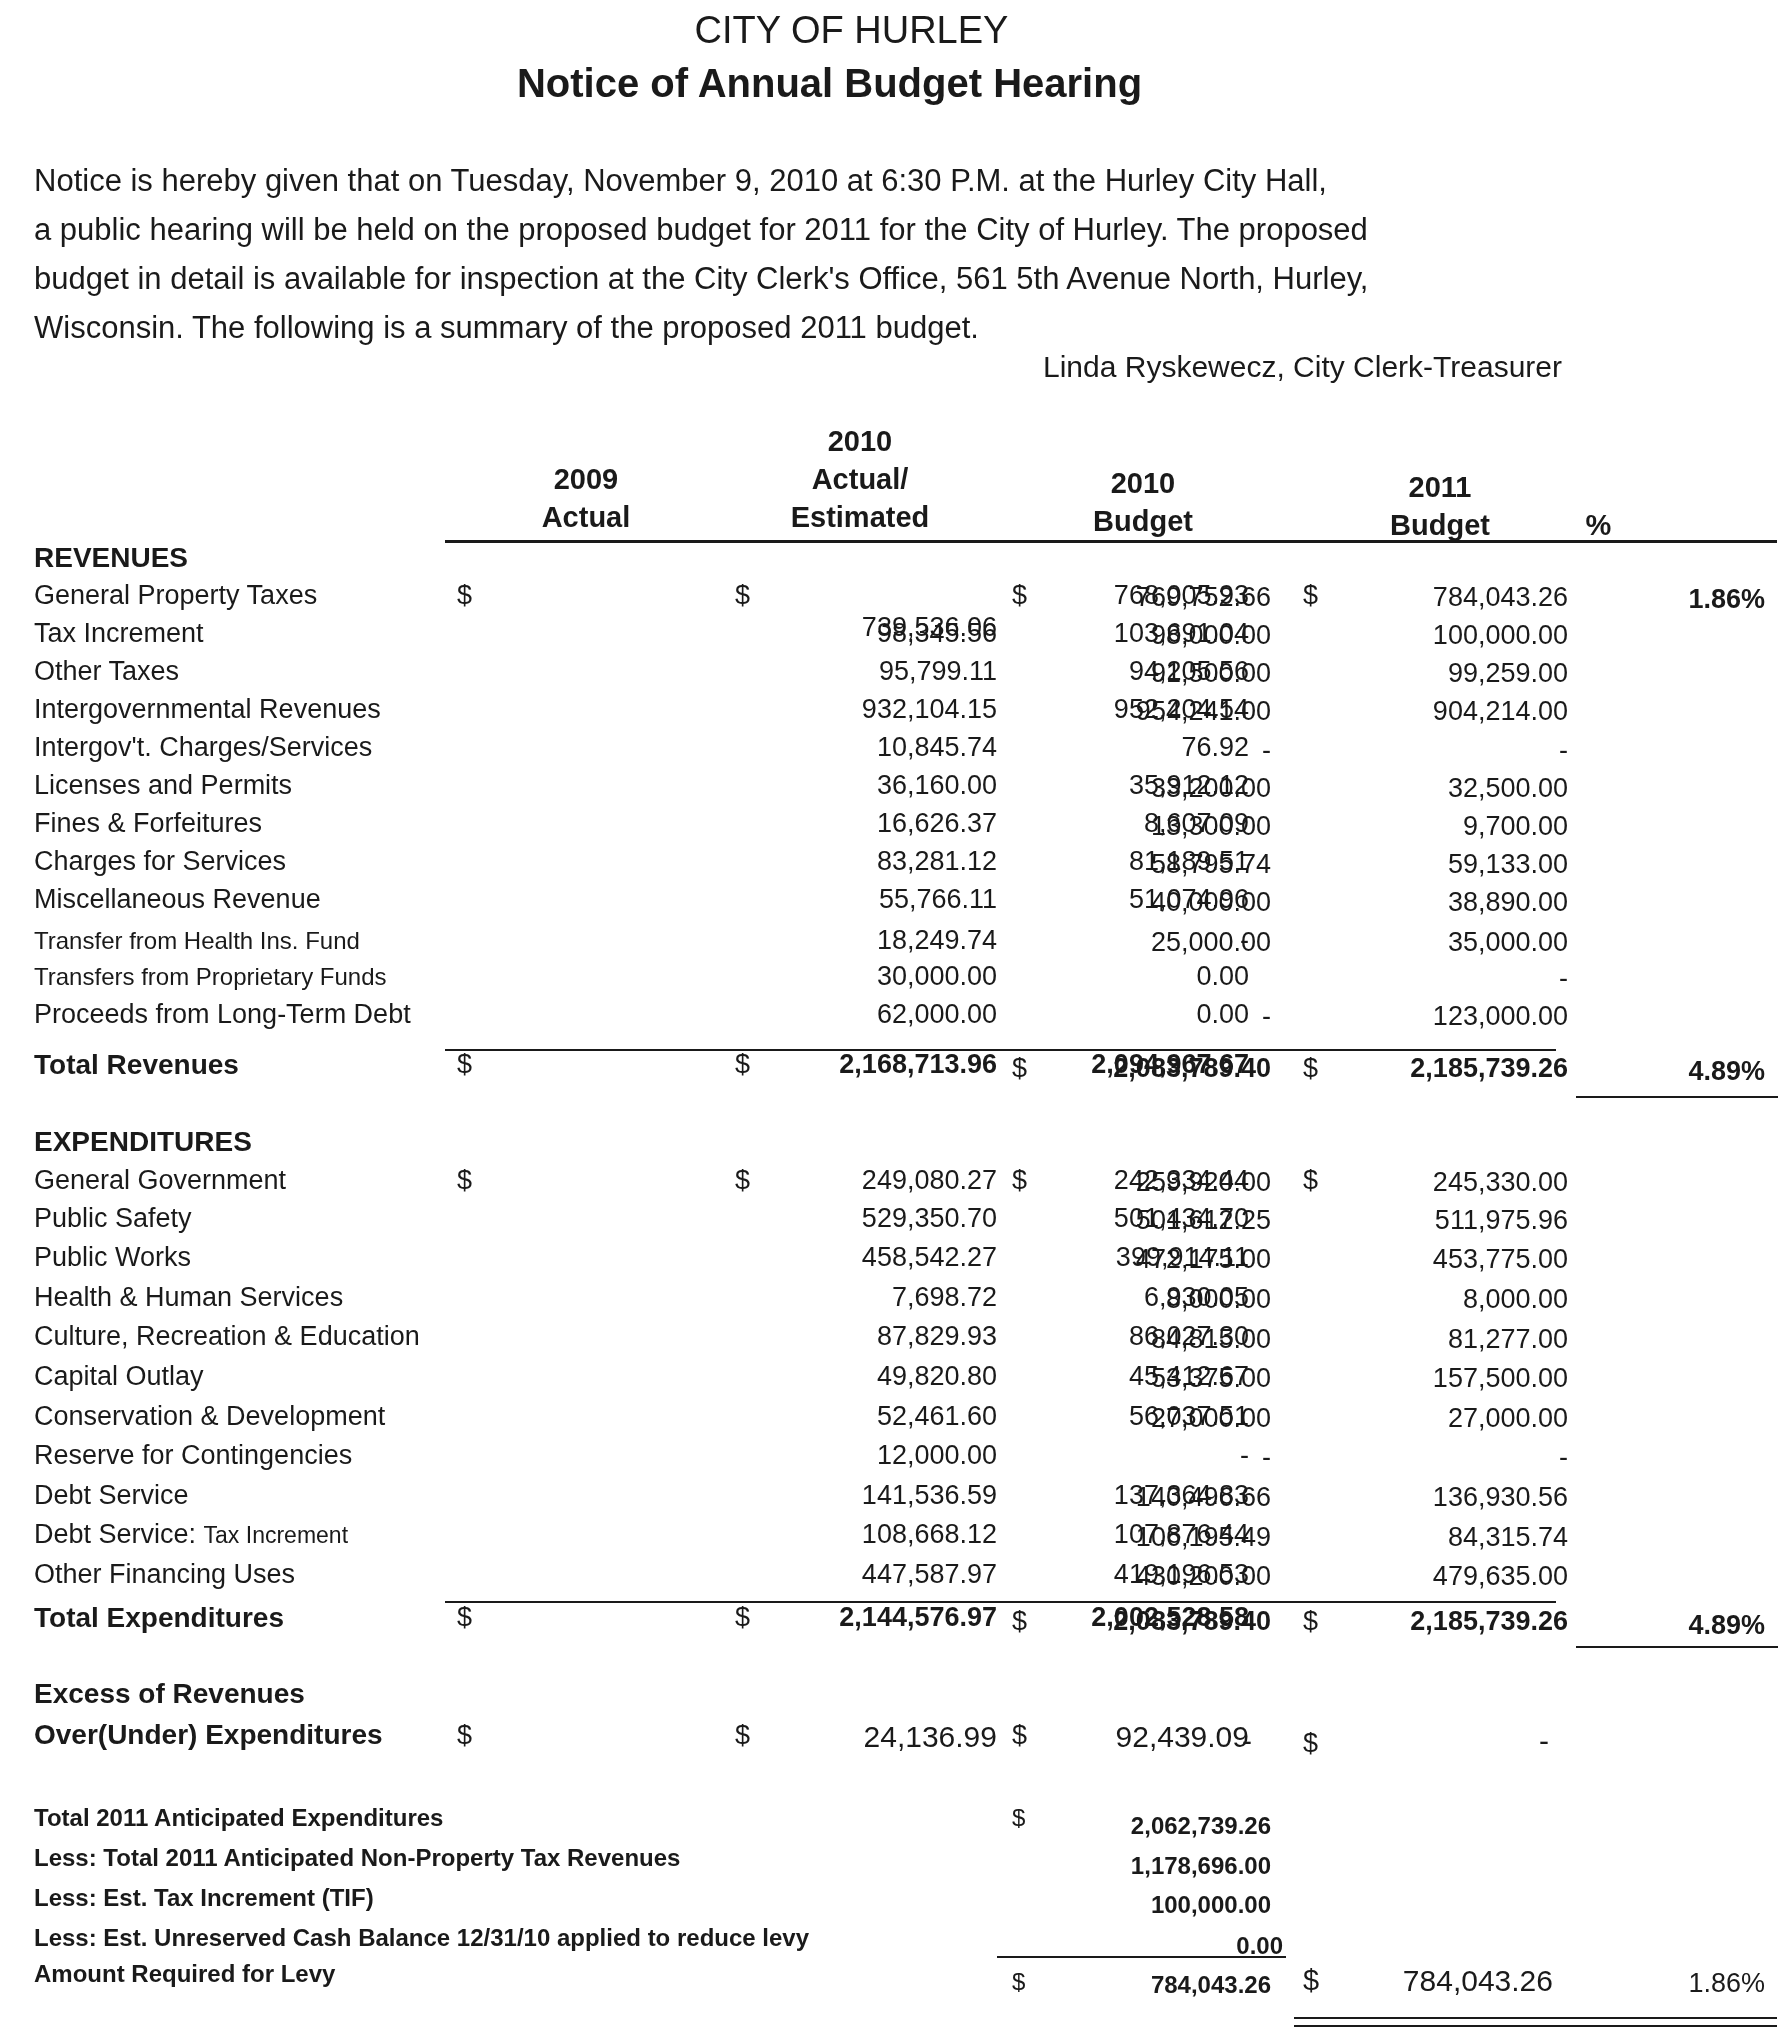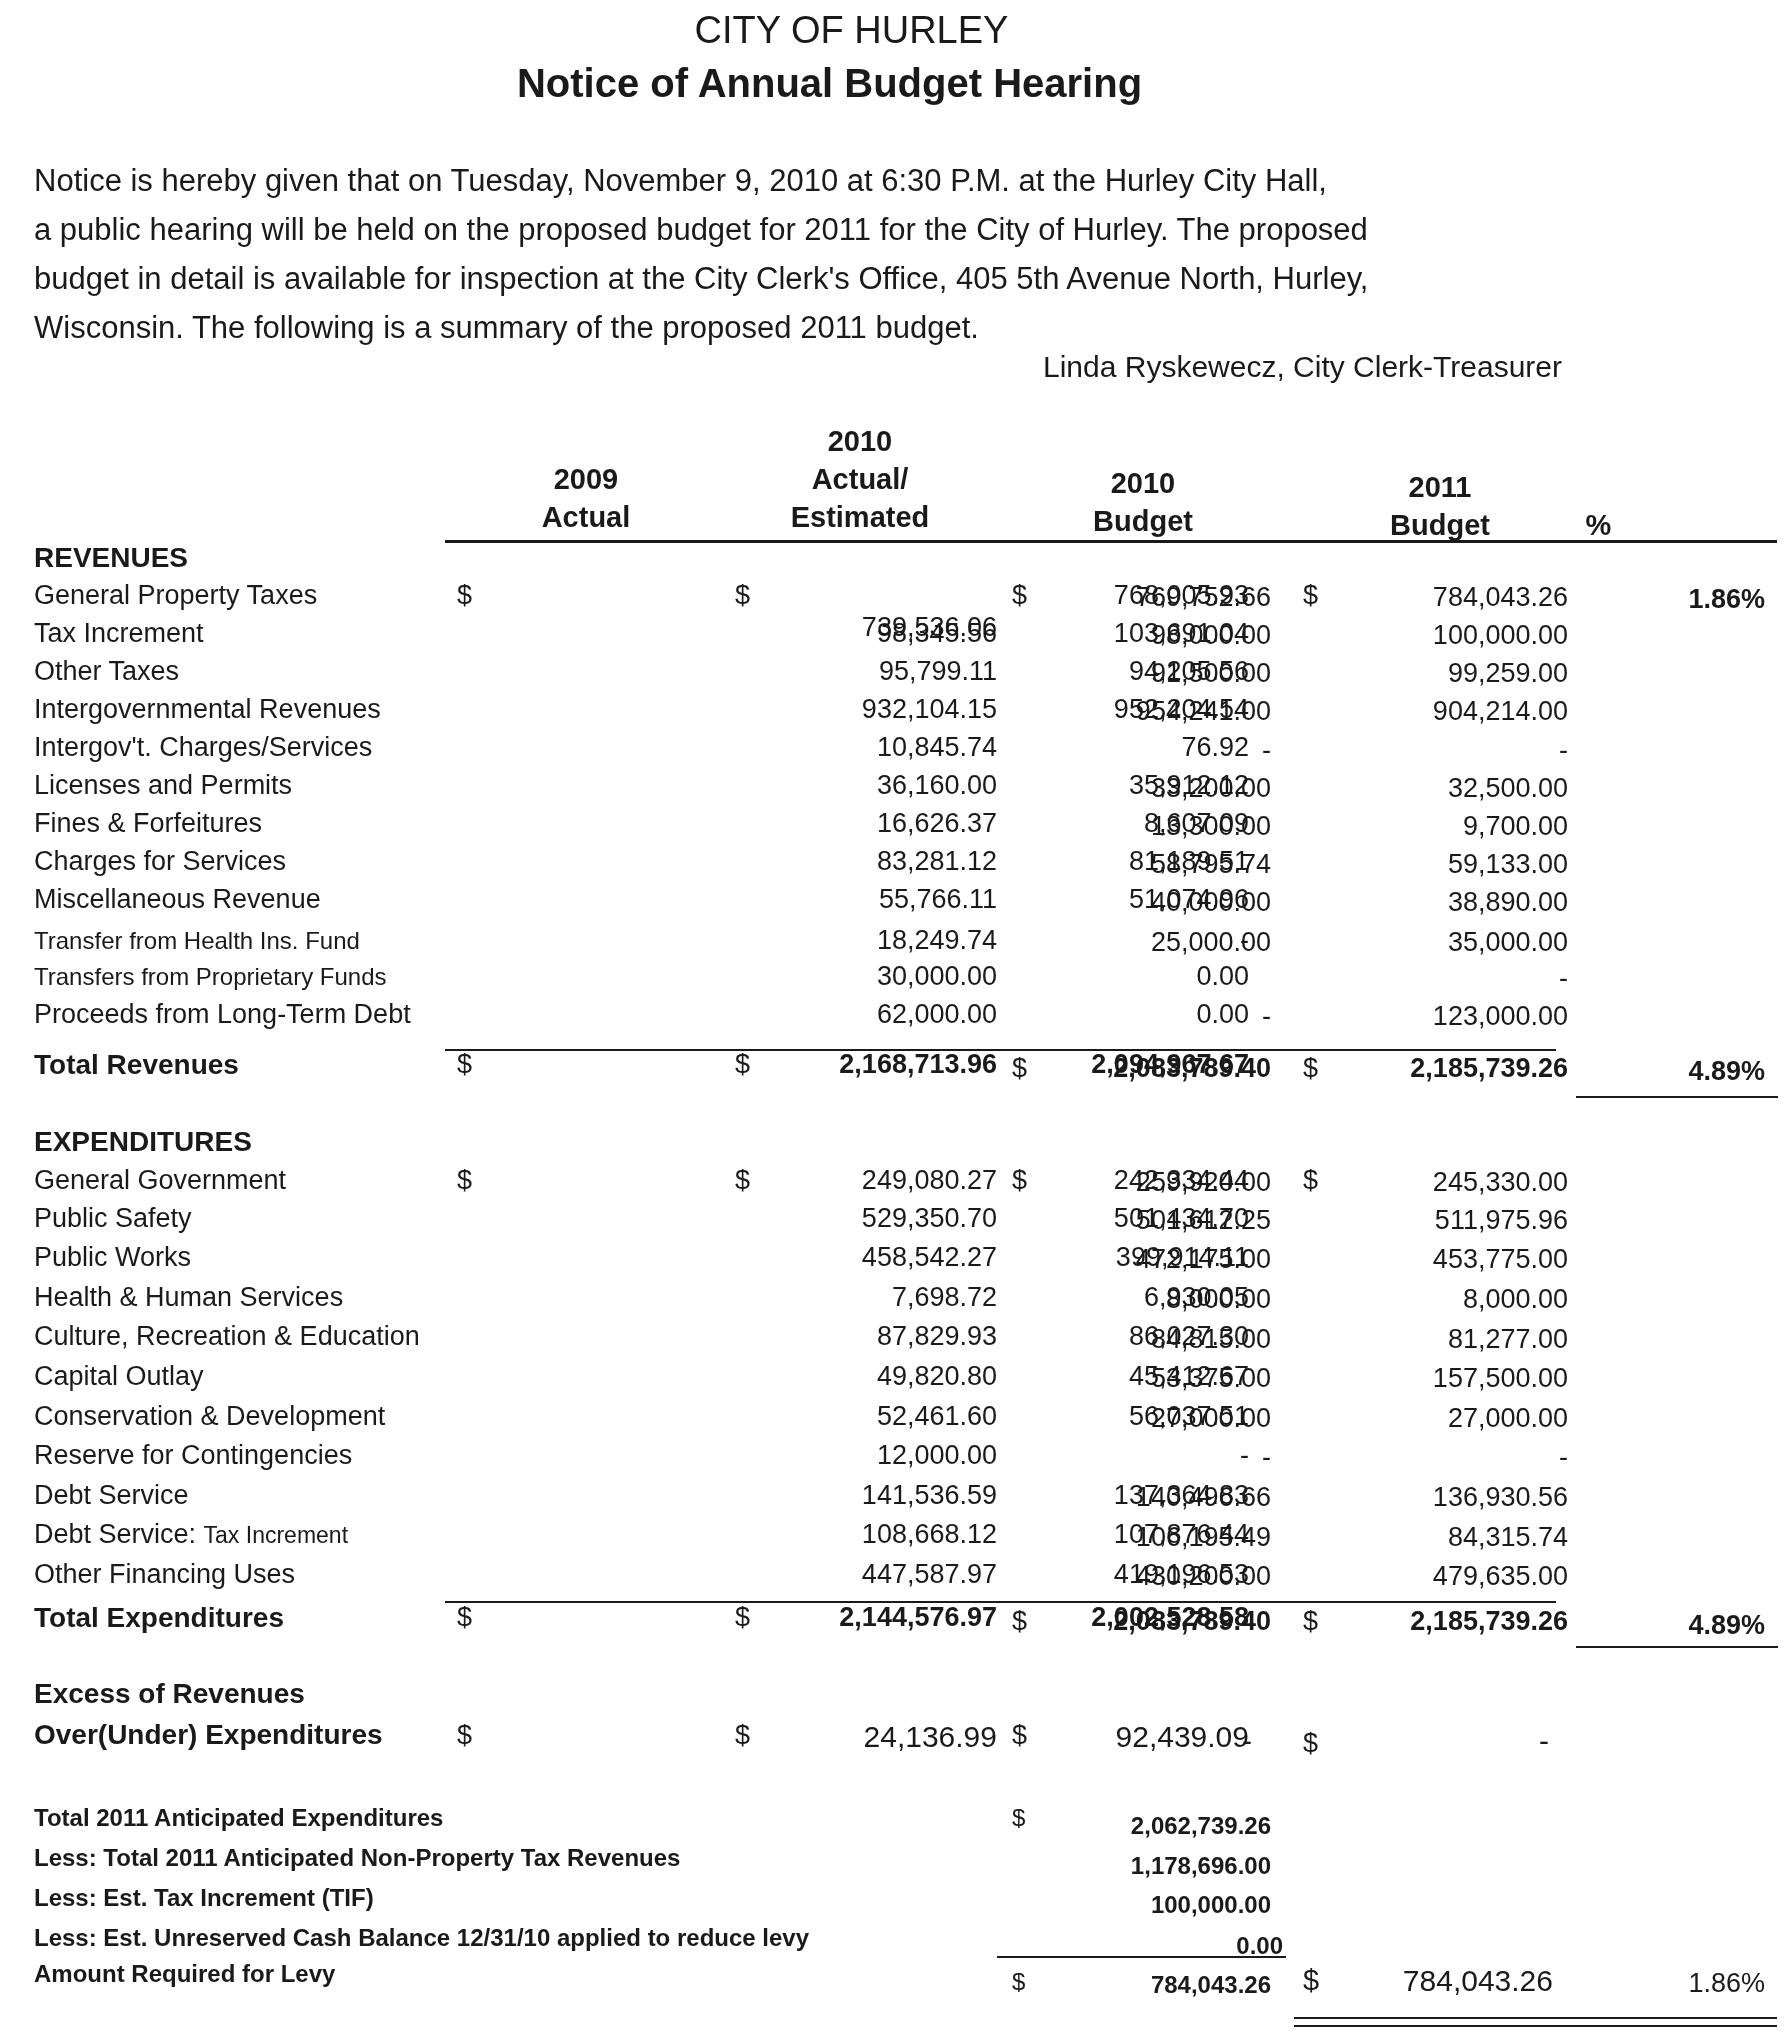--- a/index.html
+++ b/index.html
@@ -30,21 +30,21 @@
 </style>
 </head>
 <body>
 
 <div class="abs title1">CITY OF HURLEY</div>
 <div class="abs title2">Notice of Annual Budget Hearing</div>
 
 <div class="abs notice">
   <div>Notice is hereby given that on Tuesday, November 9, 2010 at 6:30 P.M. at the Hurley City Hall,</div>
   <div>a public hearing will be held on the proposed budget for 2011 for the City of Hurley. The proposed</div>
-  <div>budget in detail is available for inspection at the City Clerk's Office, 405 5th Avenue North, Hurley,</div>
+  <div>budget in detail is available for inspection at the City Clerk's Office, 561 5th Avenue North, Hurley,</div>
   <div>Wisconsin.  The following is a summary of the proposed 2011 budget.</div>
 </div>
 <div class="abs signer">Linda Ryskewecz, City Clerk-Treasurer</div>
 
 <div class="abs hdr" style="left:449px; top:460px;">
   <div>2009</div>
   <div>Actual</div>
 </div>
 <div class="abs hdr" style="left:723px; top:422px;">
   <div>2010</div>

